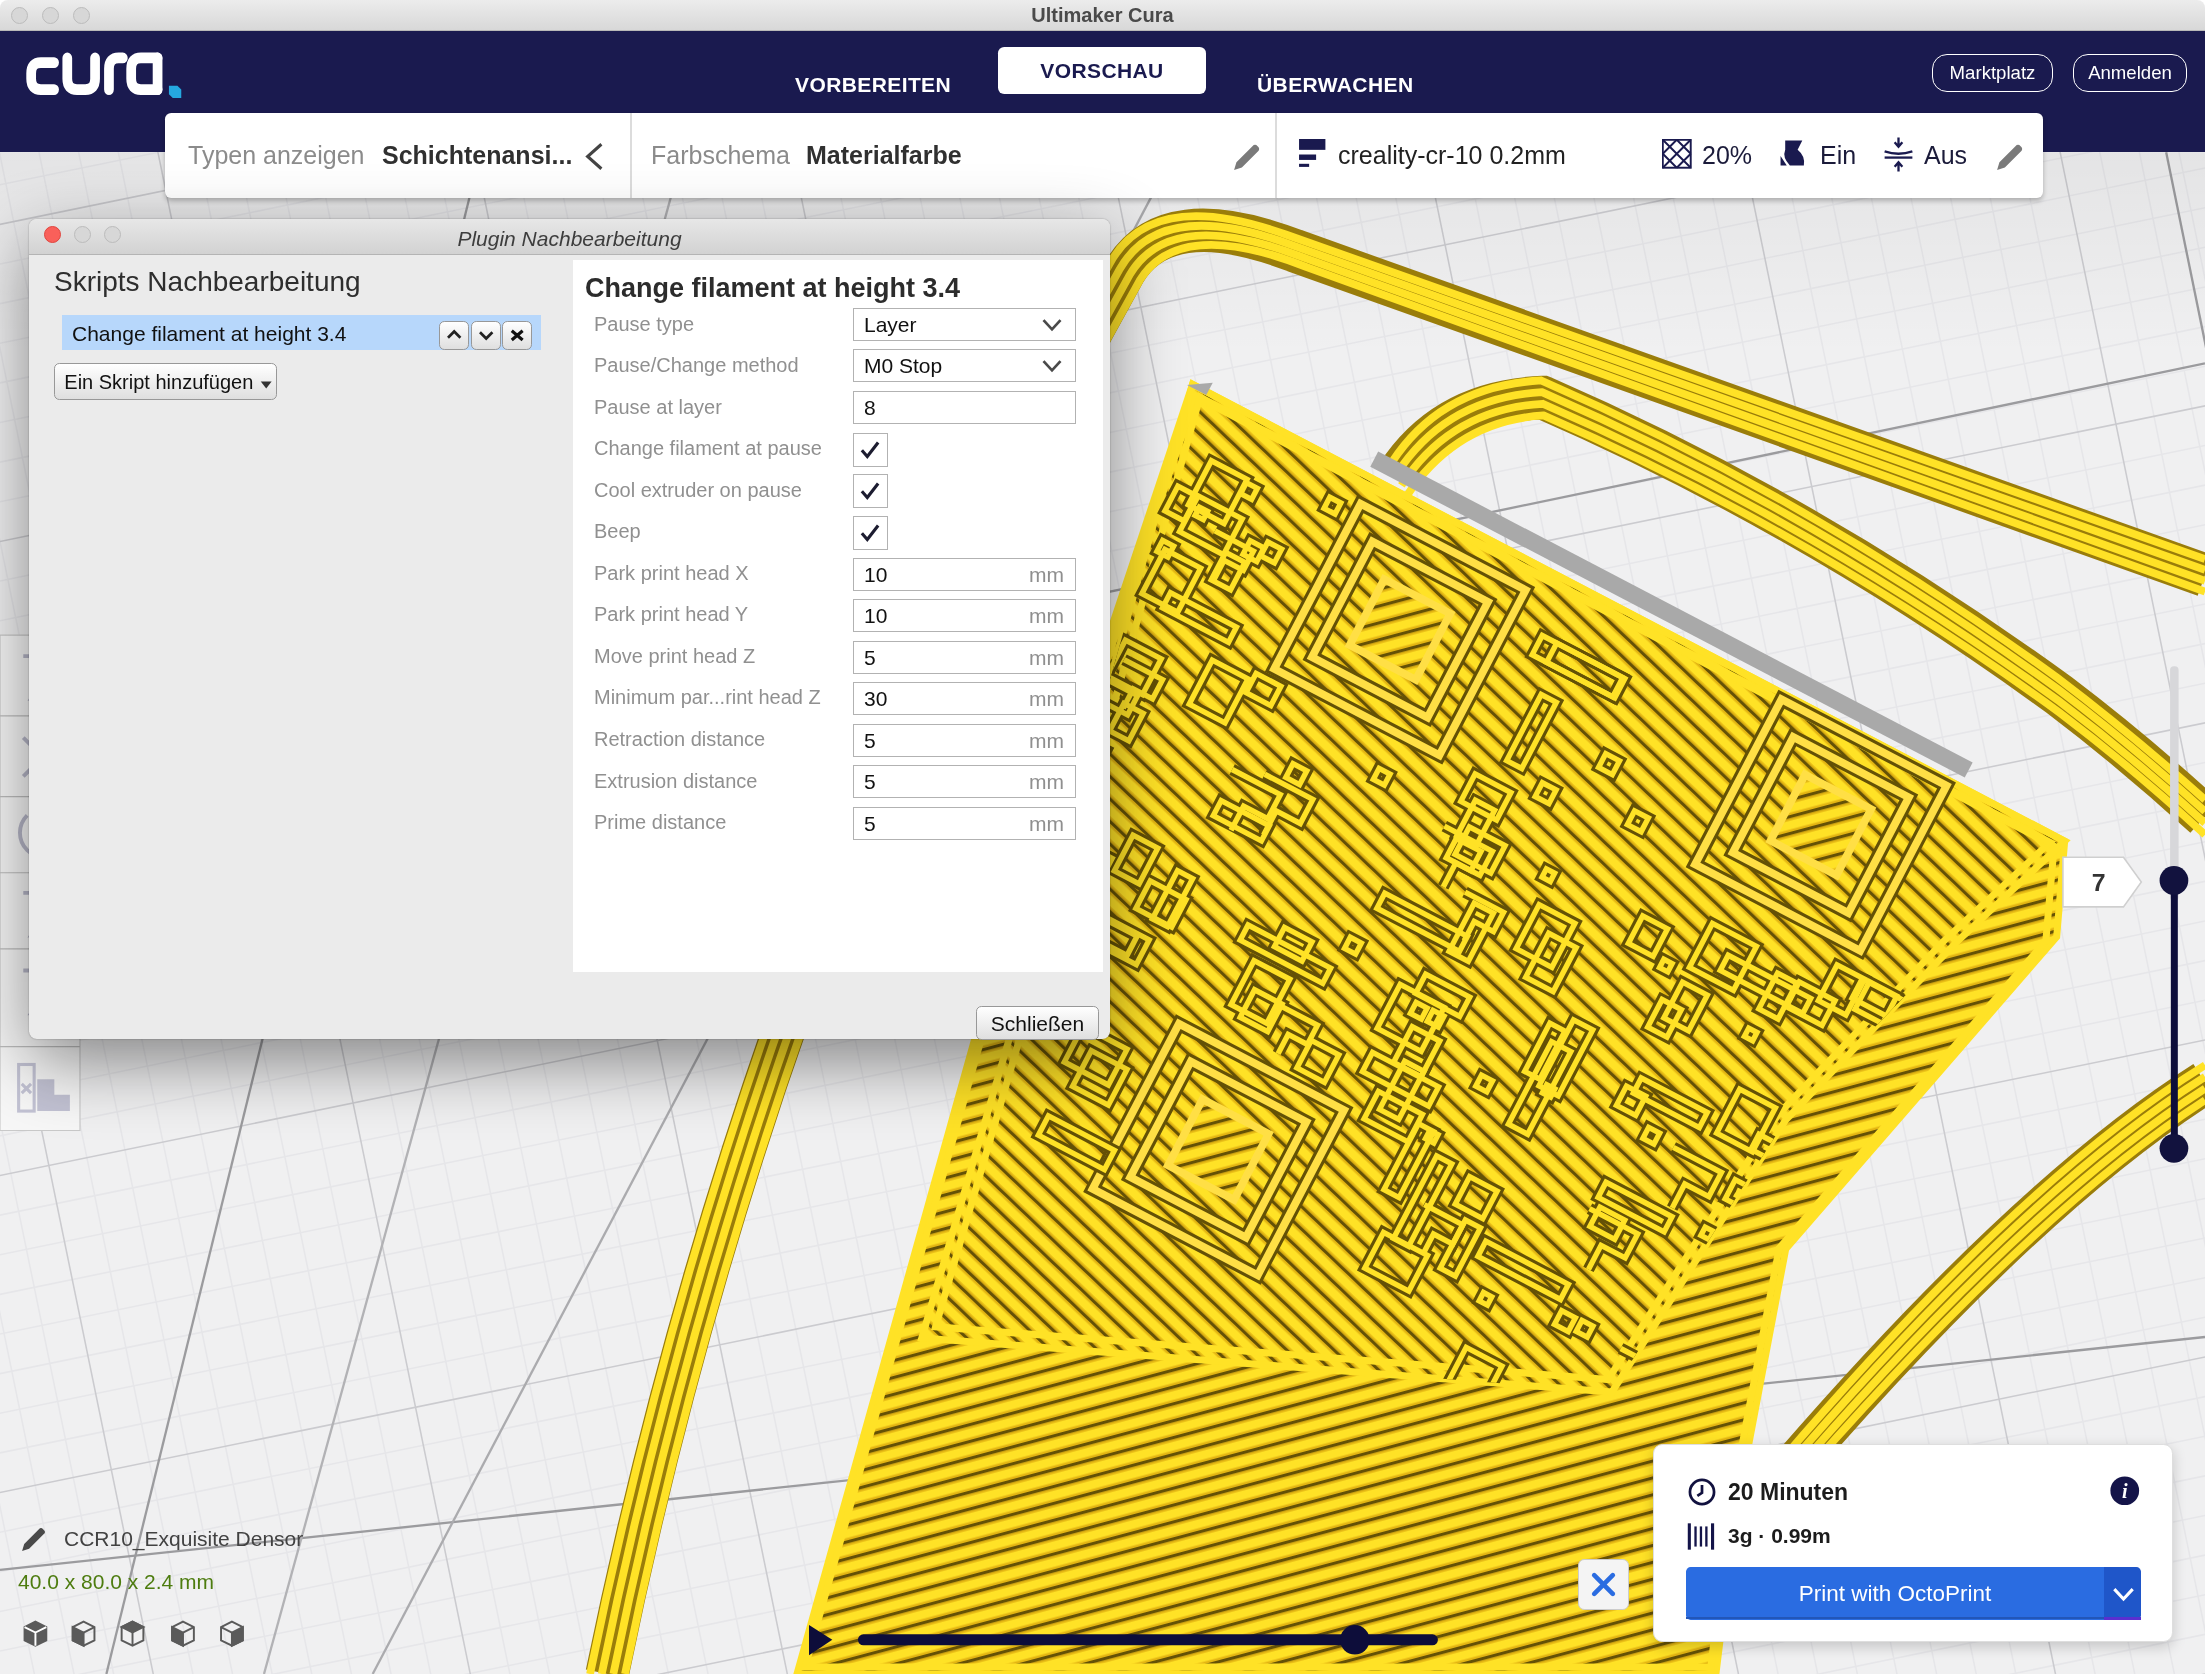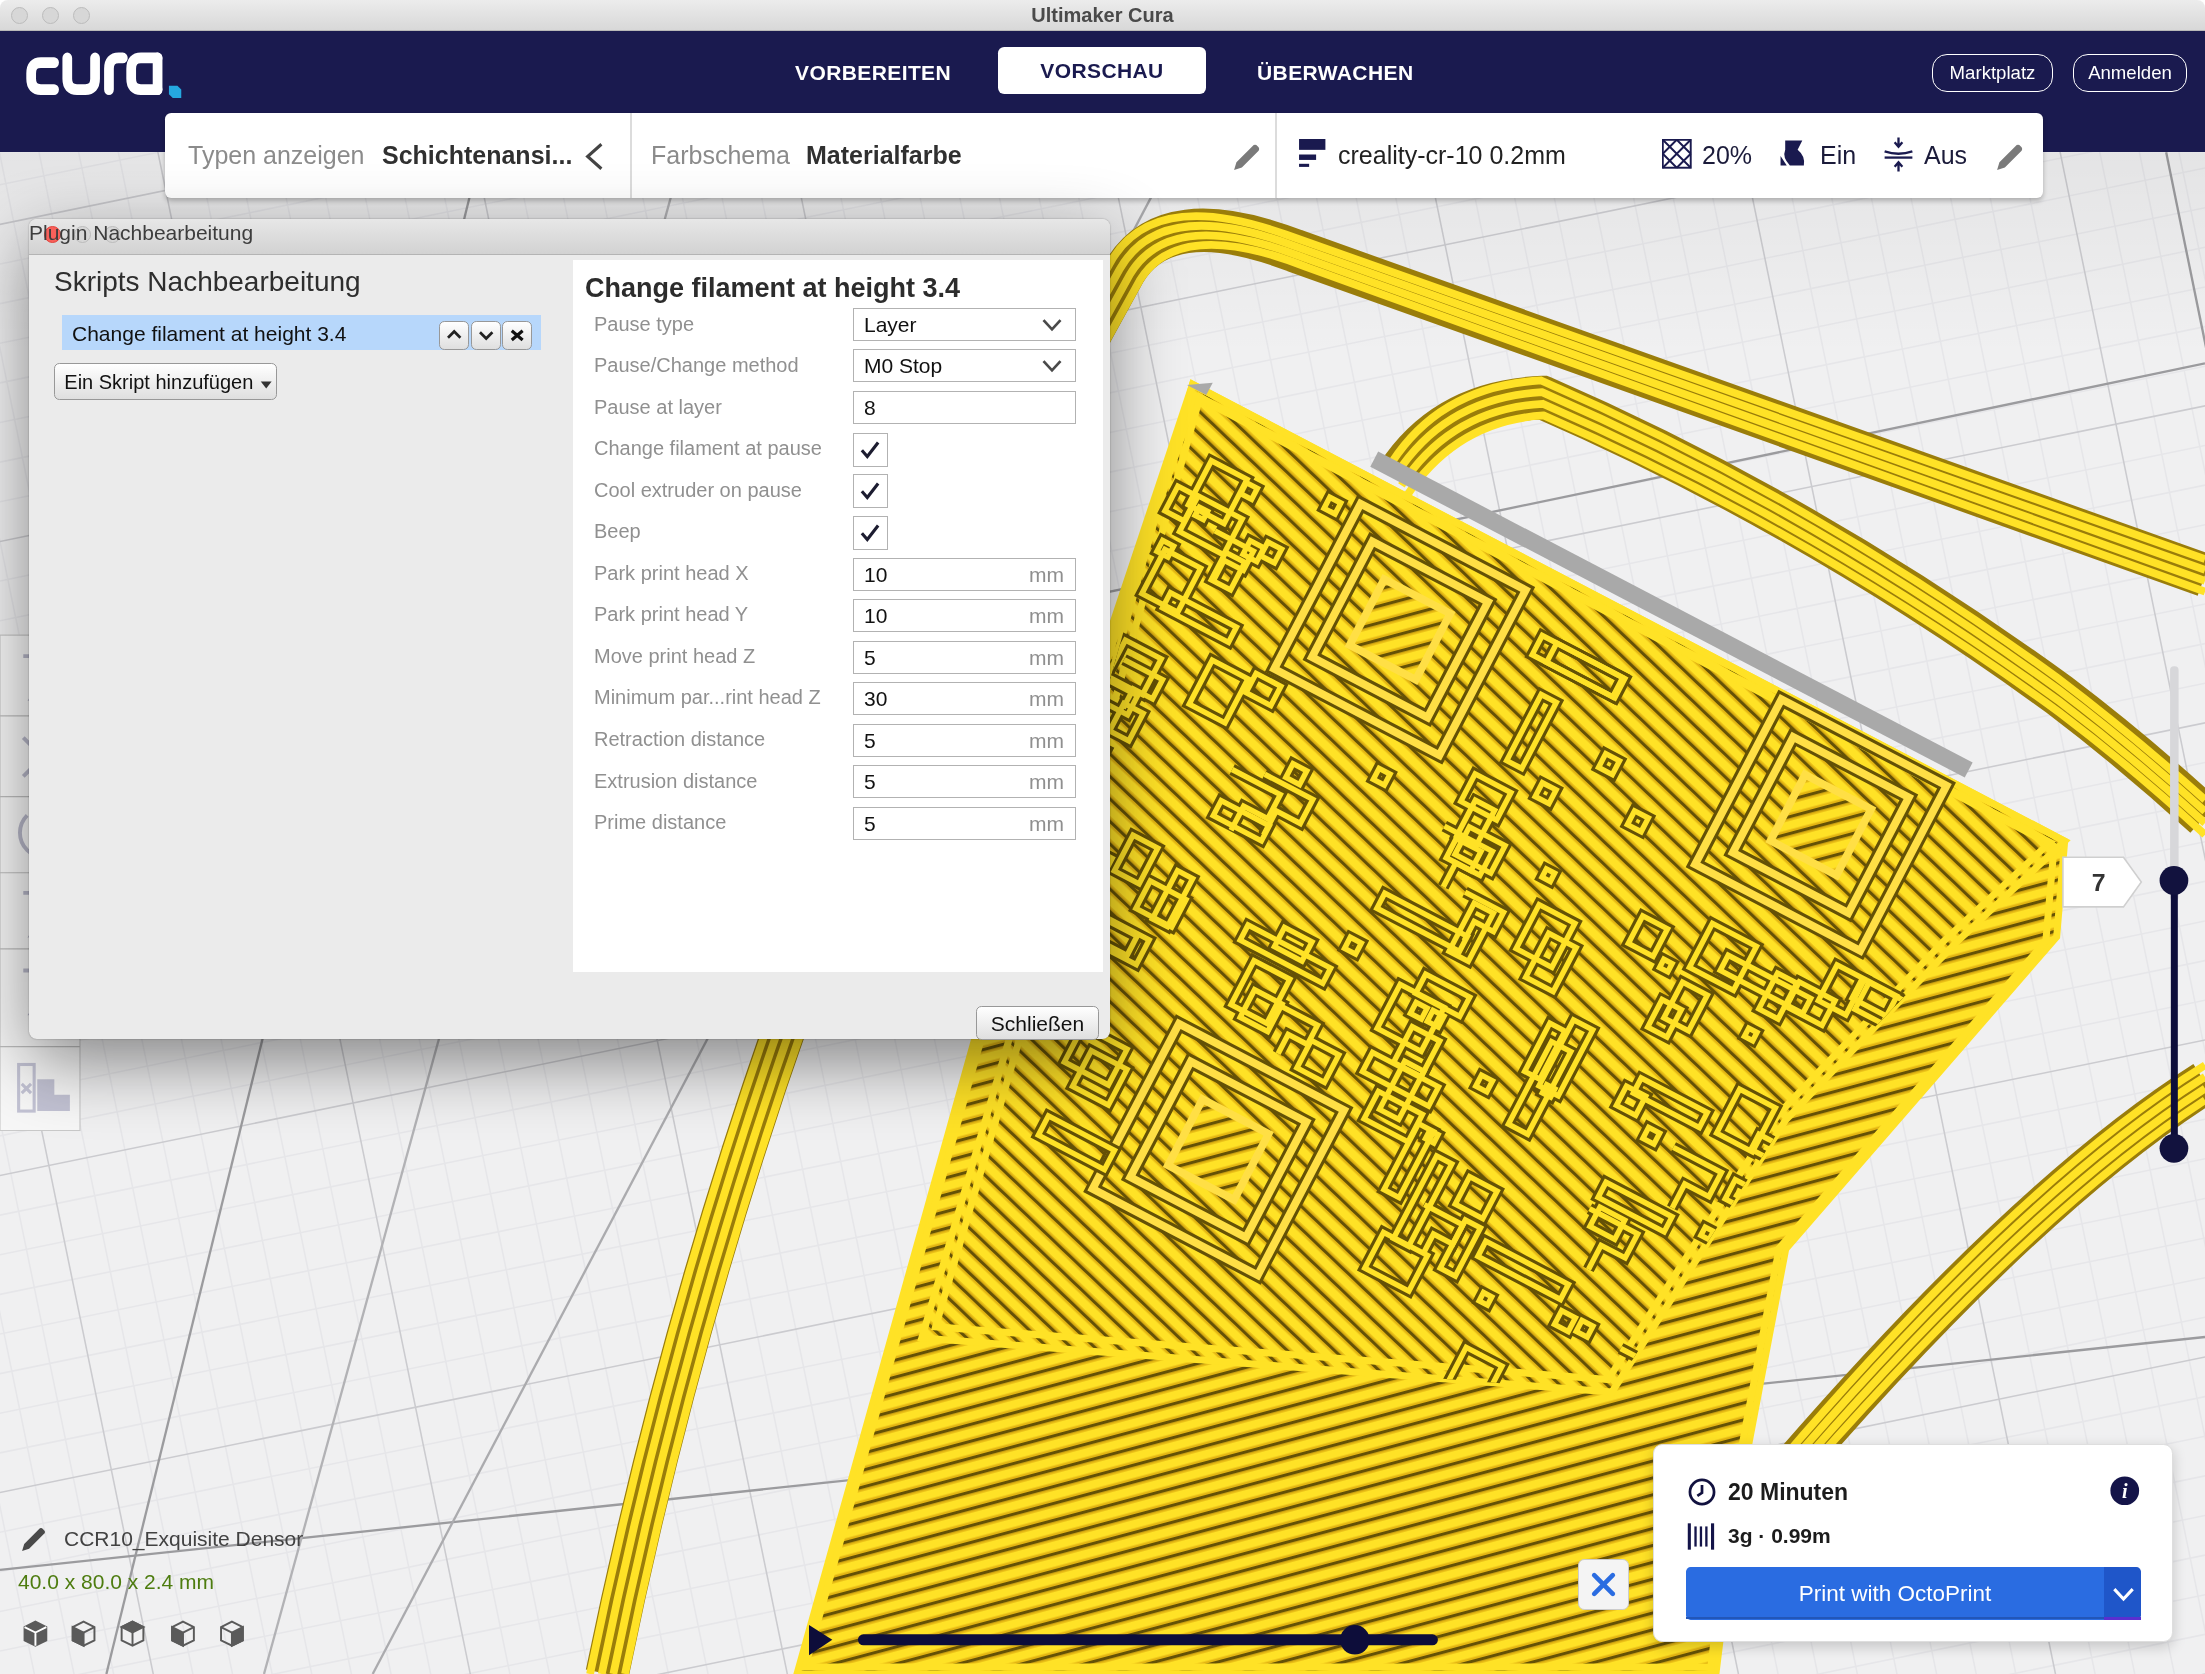--- a/index.html
+++ b/index.html
@@ -12,41 +12,41 @@
     background:linear-gradient(#ececec,#d8d8d8);
     border-bottom:0.8px solid #b8b8b8; border-radius:7.8px 7.8px 0 0; z-index:20; }
   .tl { position:absolute; top:7px; width:17px; height:17px; border-radius:50%;
     background:#d7d7d7; border:0.8px solid #bcbcbc; }
   #titlebar .t1{left:11px;} #titlebar .t2{left:42px;} #titlebar .t3{left:73px;}
   #wintitle { position:absolute; width:100%; text-align:center; top:3.9px;
     font-size:20px; font-weight:bold; color:#4a4a4a; }
 
   
   #header { left:0; top:31px; width:2205px; height:121px; background:#1a1a4f; z-index:10; }
-  .tab { position:absolute; color:#fff; font-size:21px; font-weight:bold; letter-spacing:0.4px; }
+  .tab { position:absolute; color:#fff; font-size:21px; font-weight:bold; letter-spacing:0.4px;margin-top:12px; }
   #tab-active { left:998px; top:16.3px; width:208px; height:47px; background:#fff; border-radius:6.2px;
     color:#1a1a4f; font-size:21px; font-weight:bold; text-align:center; line-height:47px; letter-spacing:0.4px; }
   .hbtn { position:absolute; top:22.5px; height:38px; border:1.6px solid #fff; border-radius:15px;
     color:#fff; font-size:18.6px; text-align:center; }
 
   
   #stagebar { left:165px; top:113px; width:1878px; height:85px; background:#fff;
     border-radius:6.2px; box-shadow:0 2.3px 5.4px rgba(0,0,0,0.25); z-index:11; }
   .sb-gray { position:absolute; color:#8b8b8b; font-size:25px; top:28px; }
   .sb-dark { position:absolute; color:#303030; font-size:25px; top:28px; font-weight:bold; }
   .sb-div { position:absolute; top:0; width:1.6px; height:85px; background:#dcdcdc; }
 
   
   #dialog { left:29px; top:219px; width:1081px; height:820px; background:#ebebeb;
     border-radius:7.8px; box-shadow:0 23px 70px rgba(0,0,0,0.45), 0 0 1.6px rgba(0,0,0,0.4); z-index:30; }
   #dlg-title { position:absolute; left:0; top:0; width:100%; height:36px;
     background:linear-gradient(#e7e7e7,#d2d2d2); border-bottom:0.8px solid #b4b4b4;
     border-radius:7.8px 7.8px 0 0; }
-  #dlg-title .txt { position:absolute; width:100%; top:2px;
-    font-size:21px; color:#3d3d3d; }
+  #dlg-title .txt { position:absolute; width:100%; text-align:center; top:8px;
+    font-size:21px; color:#3d3d3d;font-style:italic; }
   #dlg-title .tl { top:7px; }
   #dlg-panel { position:absolute; left:544px; top:41px; width:530px; height:712px; background:#fff; }
   .lbl { position:absolute; color:#909090; font-size:20px; white-space:nowrap; }
   .ctrl { position:absolute; left:824px; width:223px; height:33px; background:#fff;
     border:1.6px solid #b2b2b2; font-size:21px; color:#111; }
   .ctrl .val { position:absolute; left:10px; top:3.9px; }
   .ctrl .mm  { position:absolute; right:11px; top:3.9px; color:#8f8f8f; }
   .cbx { position:absolute; left:824px; width:35px; height:34px; background:#fff;
     border:1.6px solid #b2b2b2; }
   .macbtn { position:absolute; background:linear-gradient(#ffffff,#dfdfdf);

